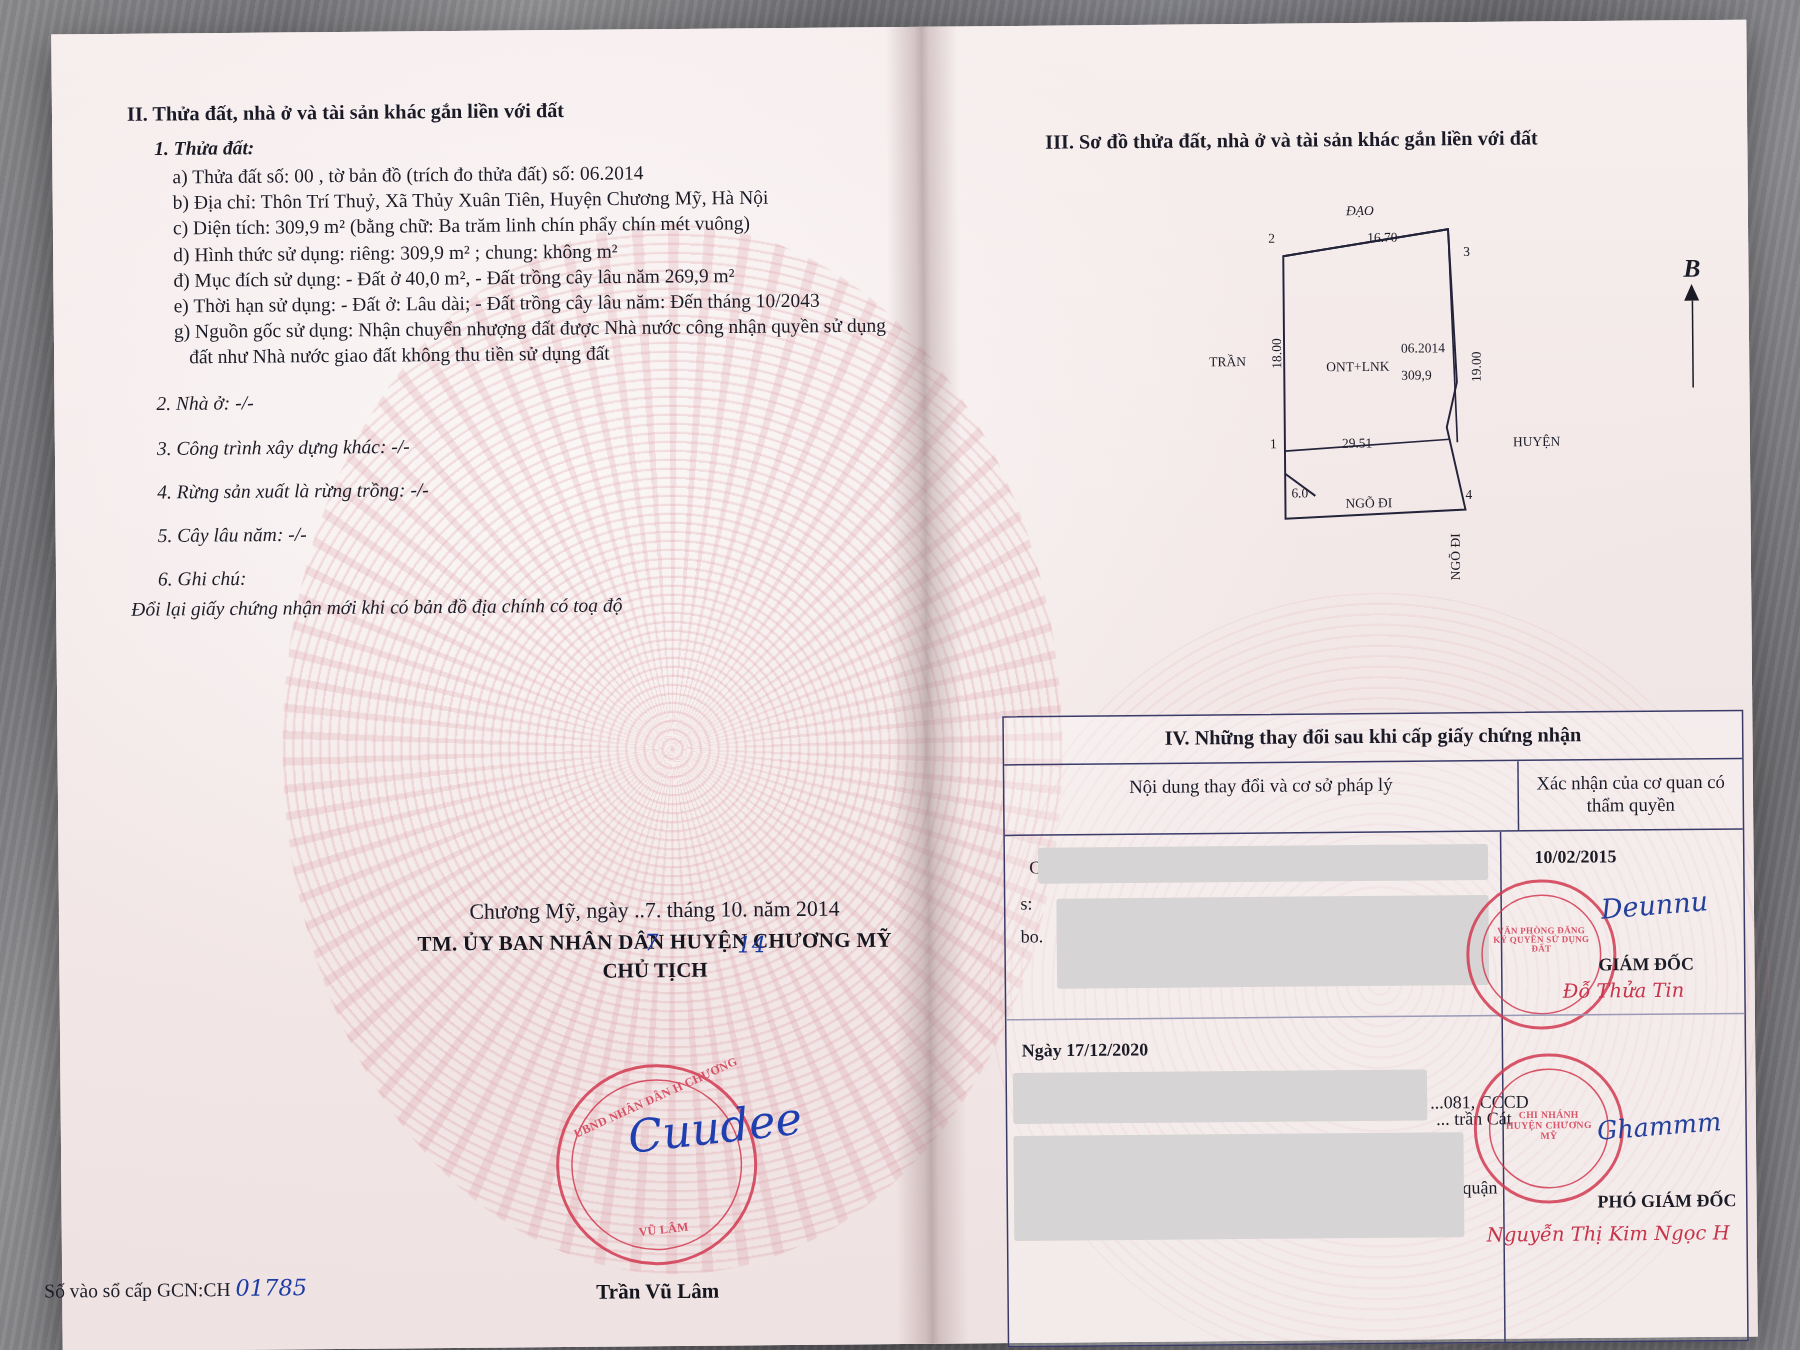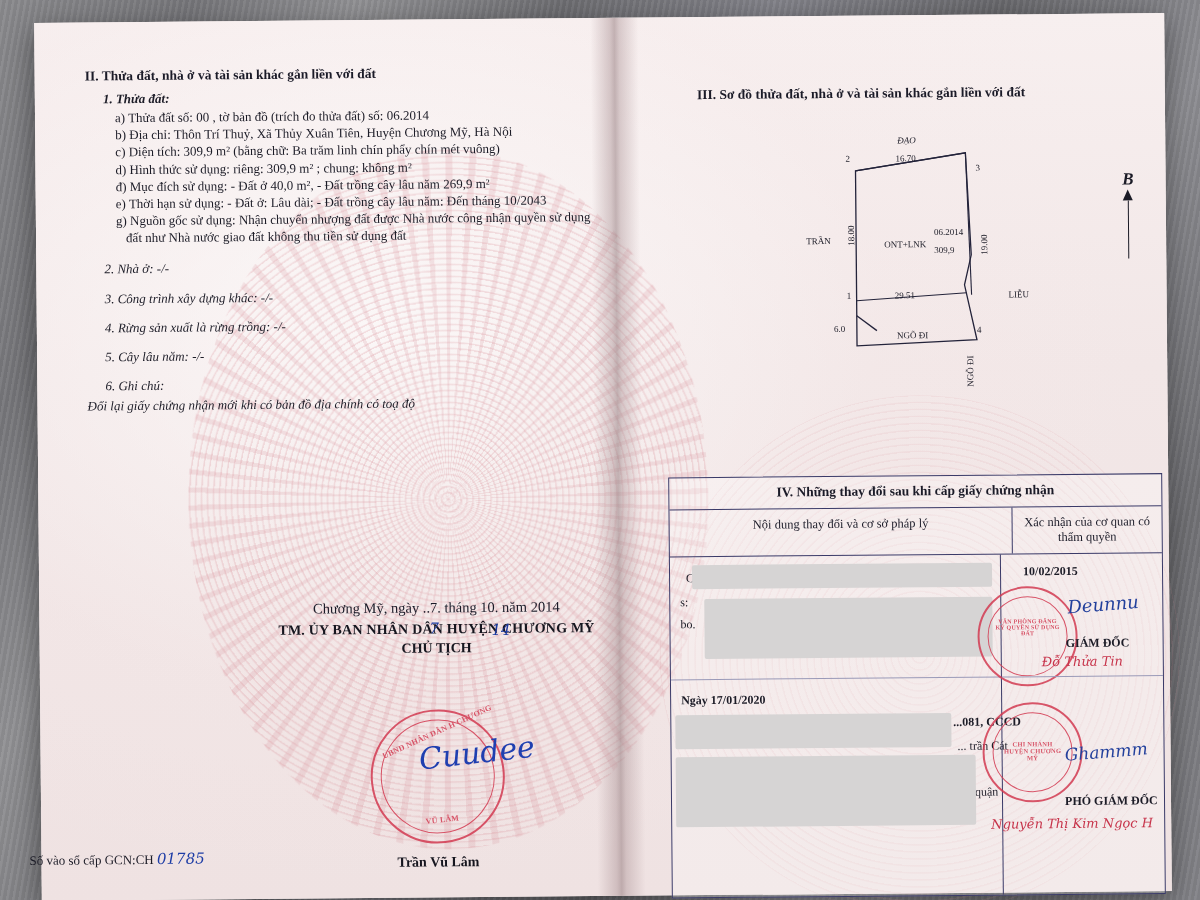--- a/index.html
+++ b/index.html
@@ -342,33 +342,33 @@
           <polyline points="40,180 60,195" fill="none" stroke="#23233a" stroke-width="1.3"></polyline>
           <polyline points="40,165 150,158" fill="none" stroke="#23233a" stroke-width="1.1"></polyline>
           <polyline points="150,18 155,160" fill="none" stroke="#23233a" stroke-width="1.1"></polyline>
         </svg>
 
         <div class="lbl" style="left:30px; top:18px;">2</div>
         <div class="lbl" style="left:160px; top:28px;">3</div>
         <div class="lbl" style="left:30px; top:155px;">1</div>
         <div class="lbl" style="left:160px; top:190px;">4</div>
 
-        <div class="lbl" style="left:80px; top:18px;">16.70</div>
+        <div class="lbl" style="left:96px; top:18px;">16.70</div>
         <div class="lbl" style="left:78px; top:155px;">29.51</div>
         <div class="lbl rot" style="left:30px; top:110px;">18.00</div>
         <div class="lbl rot" style="left:163px; top:120px;">19.00</div>
-        <div class="lbl" style="left:17px; top:188px;">6.0</div>
+        <div class="lbl" style="left:44px; top:188px;">6.0</div>
 
         <div class="lbl" style="left:68px; top:104px;">ONT+LNK</div>
         <div class="lbl" style="left:118px; top:92px;">06.2014</div>
         <div class="lbl" style="left:118px; top:110px;">309,9</div>
 
         <div class="lbl" style="left:82px; top:0px;font-style:italic;">ĐẠO</div>
         <div class="lbl" style="left:-10px; top:100px;">TRẦN</div>
-        <div class="lbl" style="left:192px; top:155px;">LIỄU</div>
+        <div class="lbl" style="left:192px; top:155px;">HUYỆN</div>
         <div class="lbl" style="left:80px; top:195px;">NGÕ ĐI</div>
         <div class="lbl rot" style="left:148px; top:252px;">NGÕ ĐI</div>
 
         <div class="north">
           <div class="bgl">B</div>
           <div class="arrow-up"></div>
           <div class="arrow-stem"></div>
         </div>
       </div>
 
@@ -381,23 +381,23 @@
         <div class="body-row">
           <div class="b1">
             <div class="cell-txt" style="left:16px; top:14px;">Chuyển nhượng ... năm</div>
             <div class="cell-txt" style="left:10px; top:38px;">s:</div>
             <div class="cell-txt" style="left:10px; top:60px;text-align:right;">bo.</div>
             <div class="redact" style="left:22px; top:8px; width:300px; height:24px;"></div>
             <div class="redact" style="left:34px; top:42px; width:288px; height:60px;"></div>
 
             <div class="rowline" style="top:122px;"></div>
 
-            <div class="cell-txt b" style="left:10px; top:136px;">Ngày 17/01/2020</div>
+            <div class="cell-txt b" style="left:10px; top:136px;">Ngày 17/12/2020</div>
             <div class="cell-txt" style="left:10px; top:160px;">C</div>
-            <div class="cell-txt" style="left:282px; top:160px;font-weight:bold;">...081, CCCD</div>
+            <div class="cell-txt" style="left:282px; top:173px;">...081, CCCD</div>
             <div class="cell-txt" style="left:286px; top:184px;">... trần Cát</div>
             <div class="cell-txt" style="left:288px; top:230px;">..., quận</div>
             <div class="redact" style="left:4px; top:158px; width:276px; height:34px;"></div>
             <div class="redact" style="left:4px; top:200px; width:300px; height:70px;"></div>
           </div>
 
           <div class="b2">
             <div class="cell-txt b" style="left:22px; top:10px;">10/02/2015</div>
 
             <div class="stamp-round" style="left:-24px; top:32px; width:96px; height:96px;">

